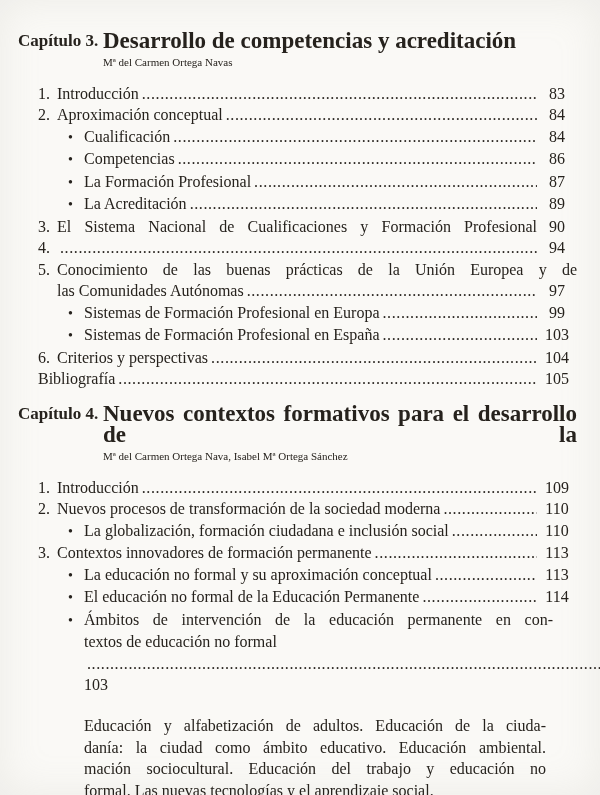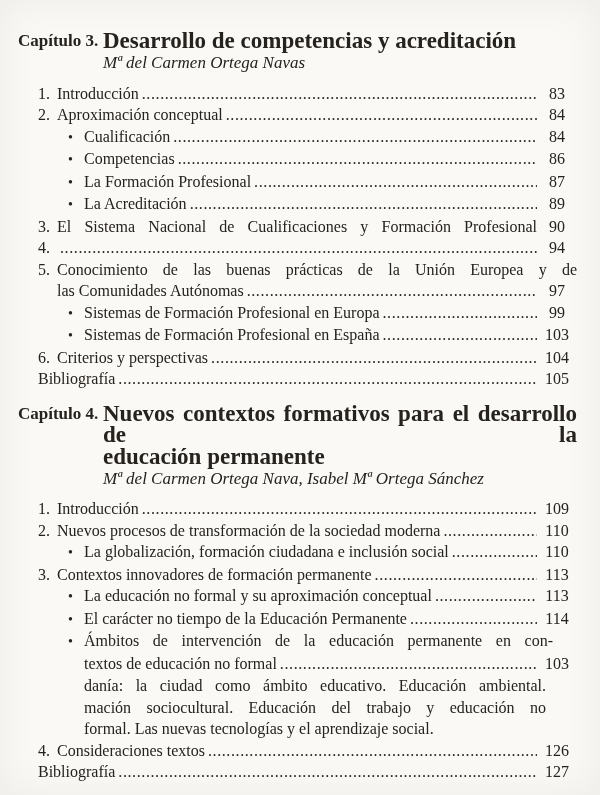--- a/index.html
+++ b/index.html
@@ -23,31 +23,31 @@
   
   .chapter-heading { position: relative; margin-bottom: 9px; }
   .chapter-label {
     position: absolute; left: 0; top: 0;
     font-weight: bold; font-size: 17px; line-height: 21.5px;
     white-space: nowrap;
   }
   .chapter-titlecol { margin-left: 85px; }
   .title-line { font-weight: bold; font-size: 23px; line-height: 21.5px; }
   .title-line.j { text-align: justify; text-align-last: justify; }
-  .chapter-authors { font-style: italic; font-size: 17px; line-height: 21.5px; margin-top: 0.5px; }
+  .chapter-authors { font-size: 11px; line-height: 21.5px; margin-top: 0.5px; }
 
   
   .row {
     display: flex; align-items: baseline;
     font-size: 16px; line-height: 21.5px;
   }
   .row.item,  .row.plain { padding-left: 20px; }
   .row.cont   { padding-left: 39px; }
   .row.bullet { padding-left: 50px; }
-  .row.bcont  { padding-left: 66px; }
+  .row.bcont  { padding-left: 66px; flex-direction: column; }
 
   .num { flex: 0 0 19px; }
   .bul { flex: 0 0 16px; font-size: 14px; }
   .txt { white-space: nowrap; }
   .txt.fill {
     flex: 1 1 auto; white-space: normal;
     text-align: justify; text-align-last: justify;
   }
   .row.bullet .txt.fill.nopage { margin-right: 24px; }
   .leader {
@@ -157,21 +157,20 @@
             <span class="leader">........................................................................................................................</span>
             <span class="page">105</span>
           </div>
         </div>
       </section>
       <section class="chapter">
         <div class="chapter-heading">
           <span class="chapter-label">Capítulo 4.</span>
           <div class="chapter-titlecol">
             <div class="title-line j">Nuevos contextos formativos para el desarrollo de la</div>
-            <div class="title-line">educación permanente</div>
             <div class="chapter-authors">Mª del Carmen Ortega Nava, Isabel Mª Ortega Sánchez</div>
           </div>
         </div>
         <div class="entries">
           <div class="row item">
             <span class="num">1.</span>
             <span class="txt">Introducción</span>
             <span class="leader">........................................................................................................................</span>
             <span class="page">109</span>
           </div>
@@ -194,34 +193,35 @@
             <span class="page">113</span>
           </div>
           <div class="row bullet">
             <span class="bul">•</span>
             <span class="txt">La educación no formal y su aproximación conceptual</span>
             <span class="leader">........................................................................................................................</span>
             <span class="page">113</span>
           </div>
           <div class="row bullet">
             <span class="bul">•</span>
-            <span class="txt">El carácter no tiempo de la Educación Permanente</span>
+            <span class="txt">El educación no formal de la Educación Permanente</span>
             <span class="leader">........................................................................................................................</span>
             <span class="page">114</span>
           </div>
           <div class="row bullet">
             <span class="bul">•</span>
             <span class="txt fill nopage">Ámbitos de intervención de la educación permanente en con-</span>
           </div>
           <div class="row bcont">
             <span class="txt">textos de educación no formal</span>
             <span class="leader">........................................................................................................................</span>
             <span class="page">103</span>
           </div>
           <div class="para">
+            <div class="para-line">Educación y alfabetización de adultos. Educación de la ciuda-</div>
             <div class="para-line">danía: la ciudad como ámbito educativo. Educación ambiental.</div>
             <div class="para-line">mación sociocultural. Educación del trabajo y educación no</div>
             <div class="para-line">formal. Las nuevas tecnologías y el aprendizaje social.</div>
           </div>
           <div class="row item">
             <span class="num">4.</span>
             <span class="txt">Consideraciones textos</span>
             <span class="leader">........................................................................................................................</span>
             <span class="page">126</span>
           </div>

